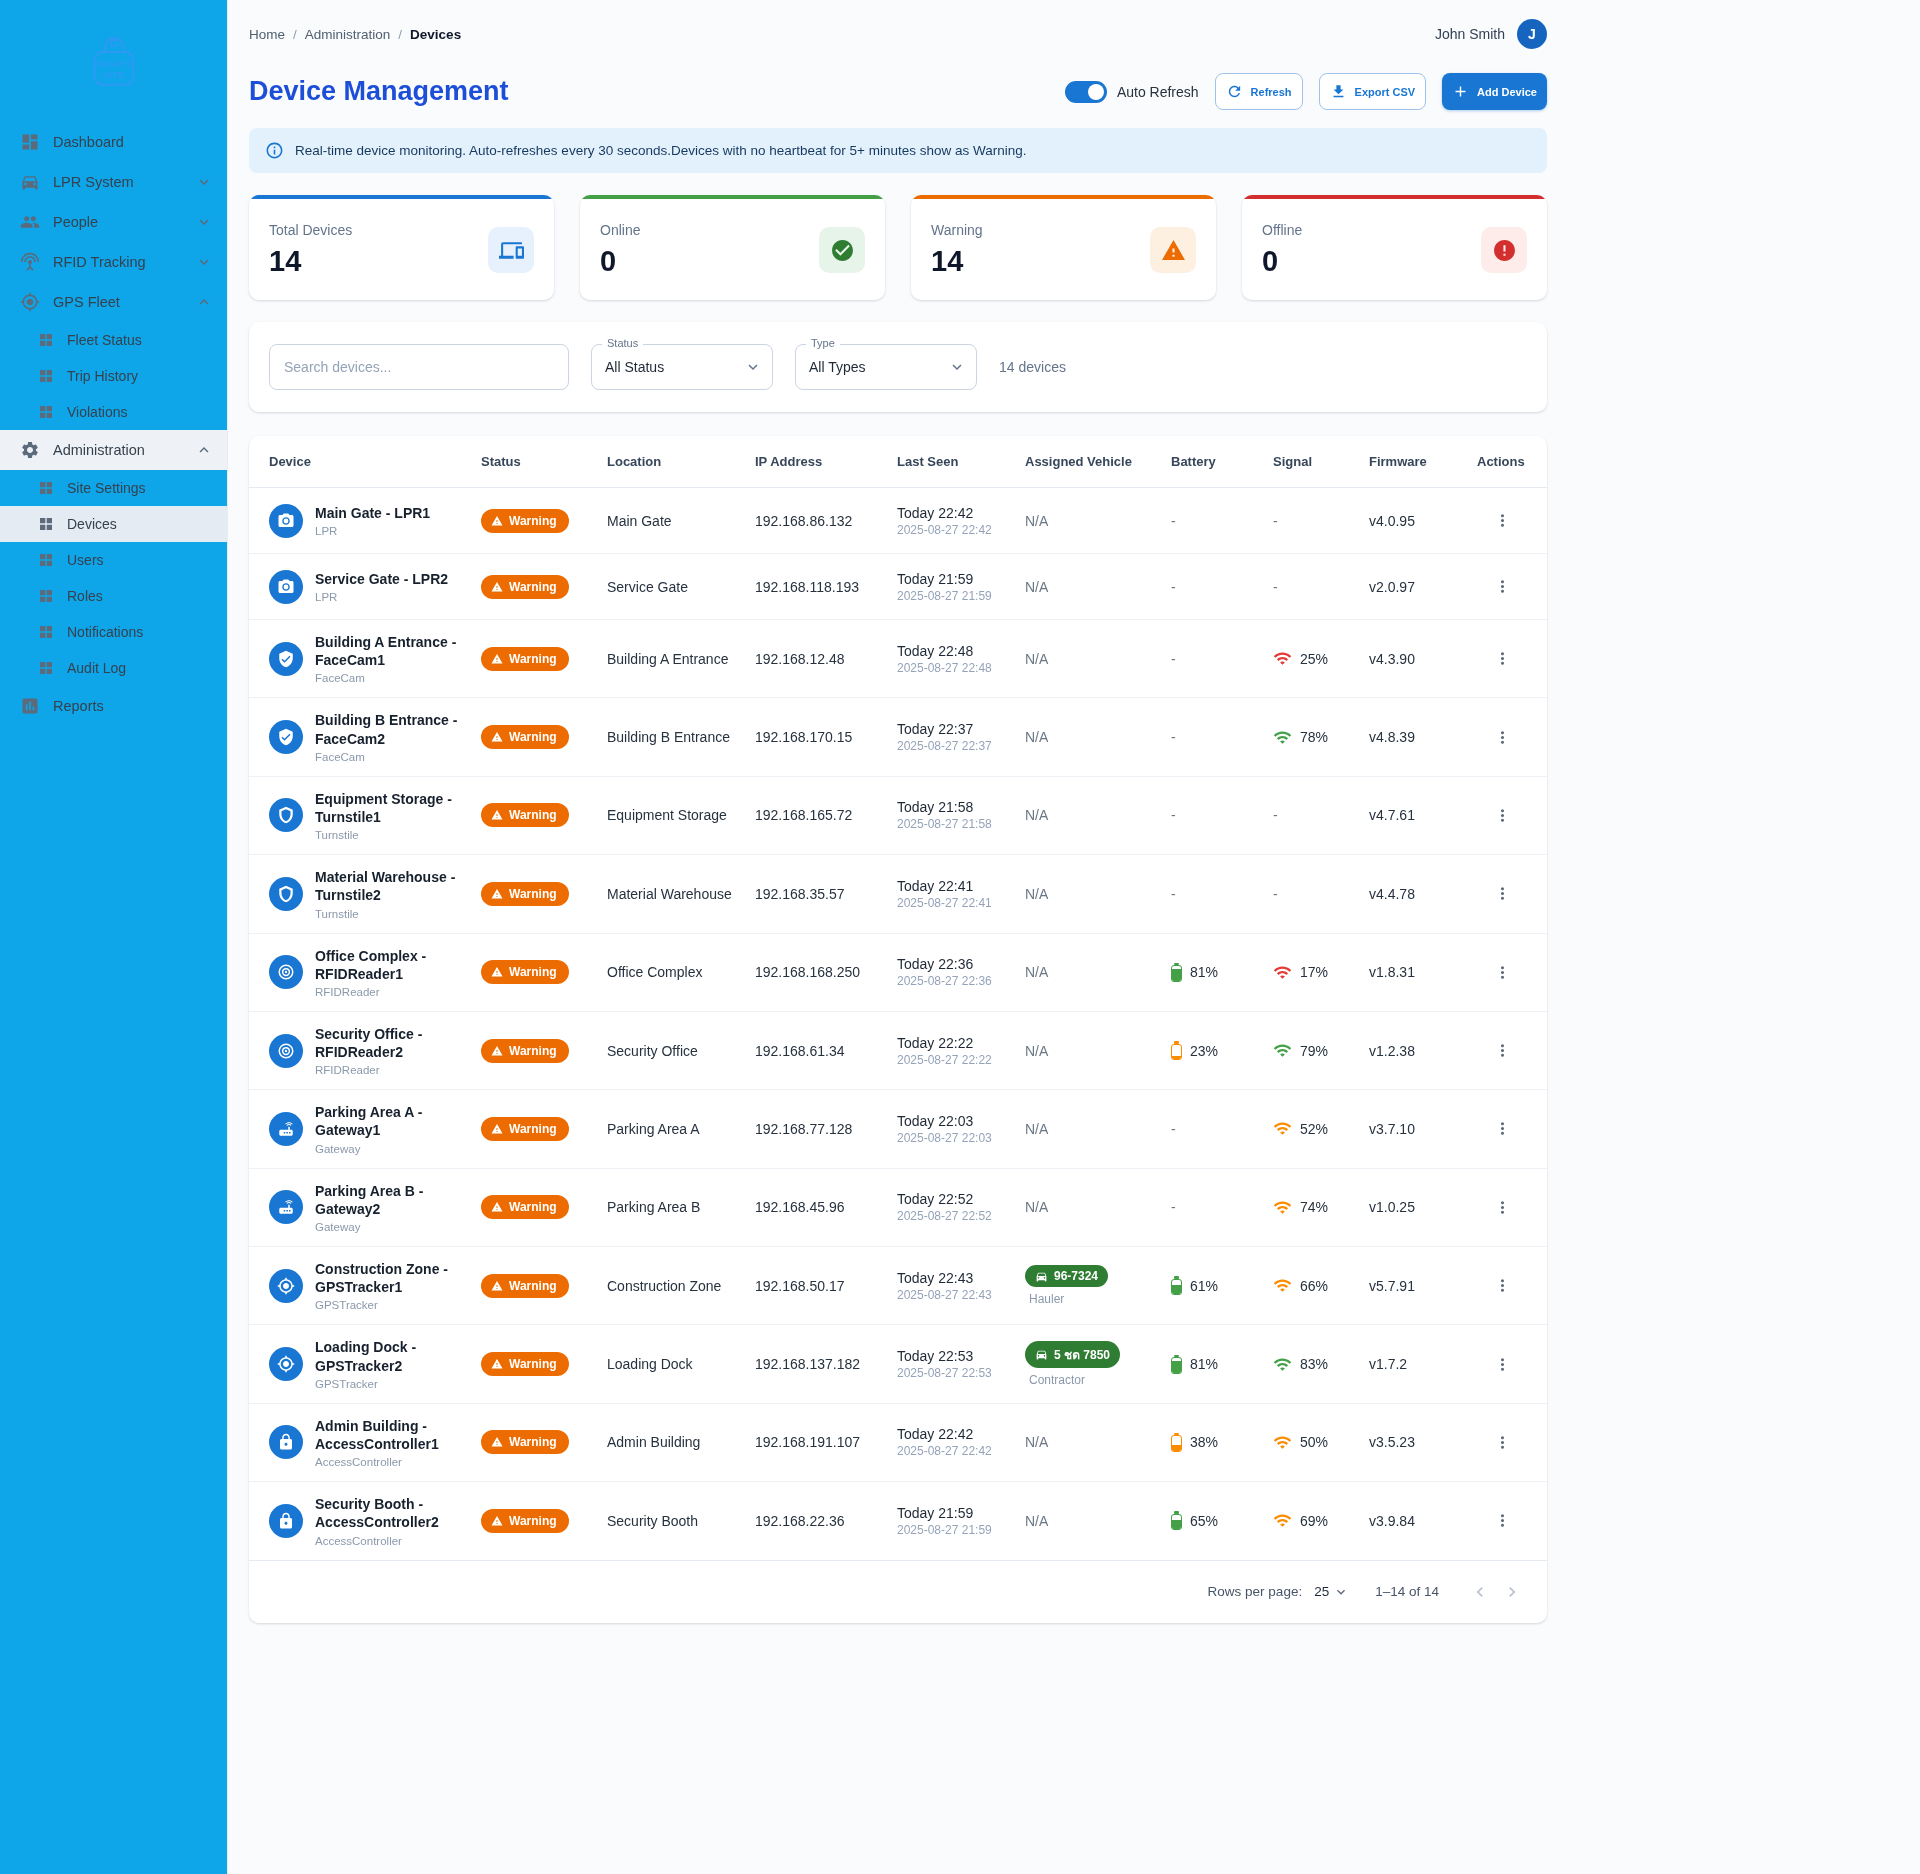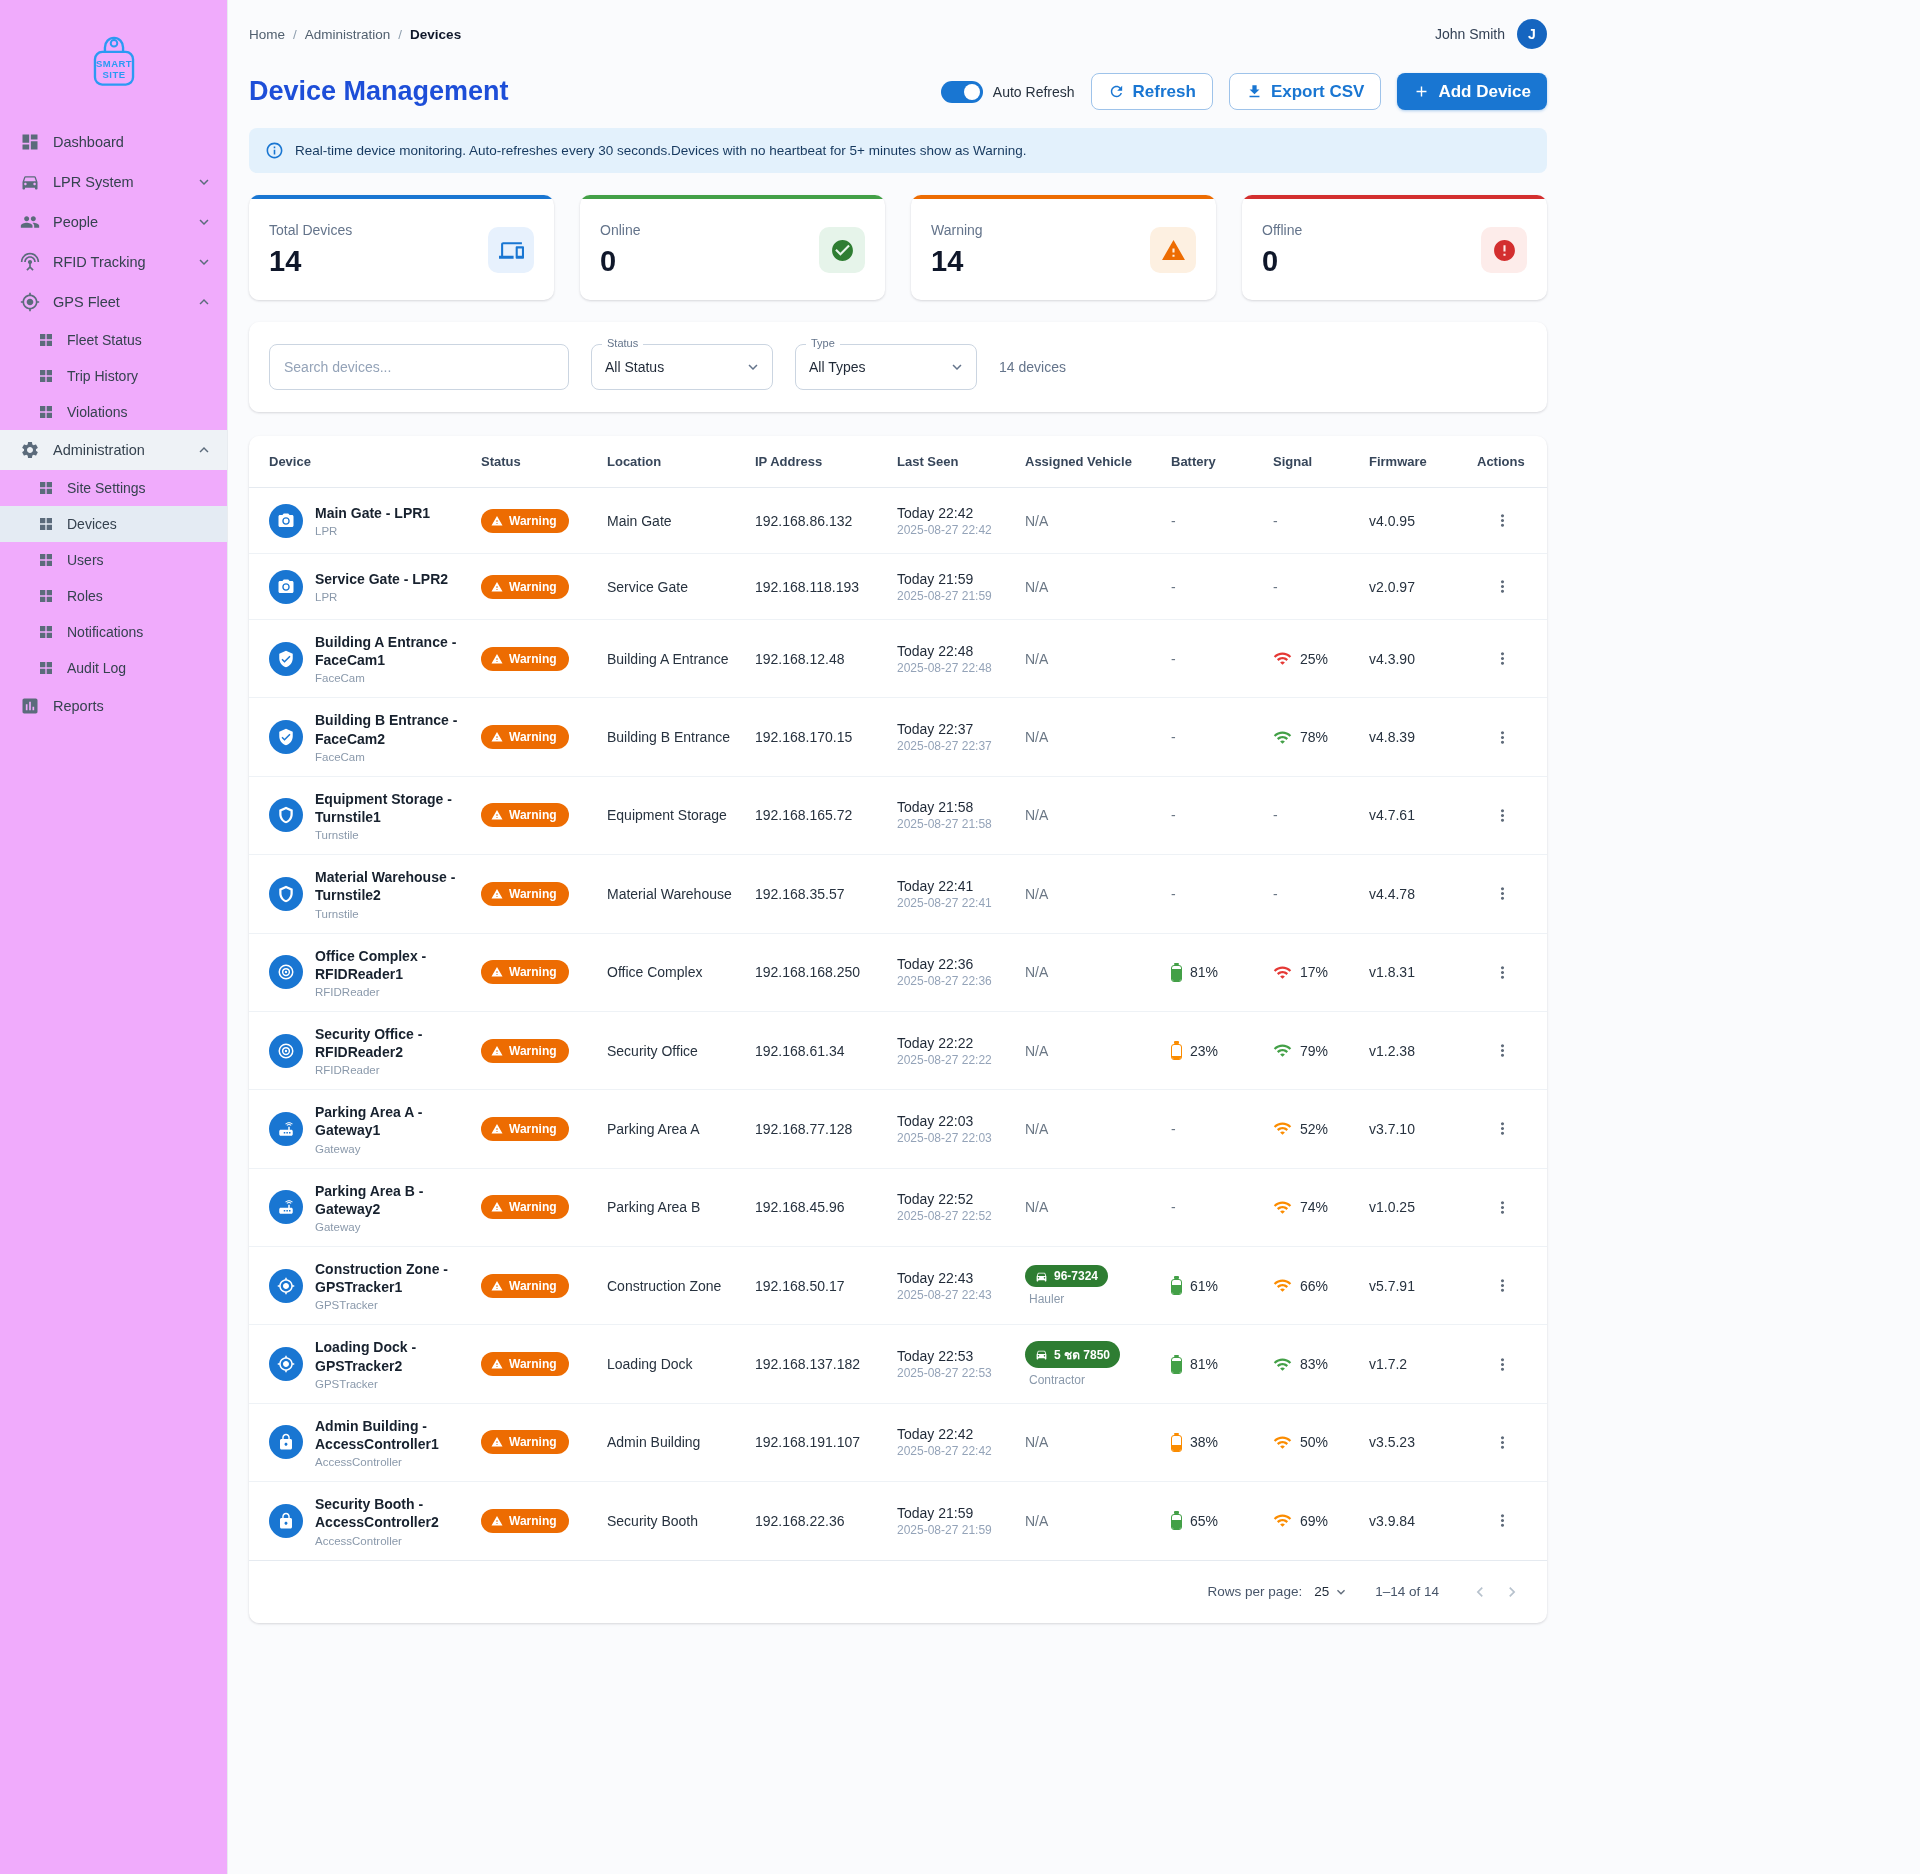--- a/index.html
+++ b/index.html
@@ -4,21 +4,21 @@
 <style>
   * { box-sizing: border-box; margin: 0; padding: 0; }
   body {
     width: 1920px; min-height: 1874px;
     font-family: "Liberation Sans", "DejaVu Sans", sans-serif;
     background: #f7f9fb; color: #1e293b; overflow-x: hidden;
   }
   .app { display: flex; min-height: 1874px; }
 
   
-  .sidebar { width: 228px; flex: 0 0 228px; background: #f0abfc; border-right: 1px solid #e8ecf0; }
+  .sidebar { width: 228px; flex: 0 0 228px; background: #0ea5e9; border-right: 1px solid #e8ecf0; }
   .logo-wrap { height: 122px; display: flex; align-items: center; justify-content: center; }
   .logo-wrap svg text { font-family: "Liberation Sans", sans-serif; letter-spacing: .5px; }
   .nav-item { display: flex; align-items: center; gap: 13px; padding: 10px 14px 10px 20px; font-size: 14.5px; color: #35424f; cursor: pointer; }
   .nav-item .icon { color: #5b6b7b; }
   .nav-item .icon svg { width: 20px; height: 20px; fill: currentColor; }
   .nav-item .chev { margin-left: auto; }
   .nav-item .chev svg { width: 18px; height: 18px; }
   .nav-item.sub { padding-left: 38px; font-size: 14px; }
   .nav-item.sub .icon svg { width: 16px; height: 16px; }
   .nav-item.section-active { background: #eef2f6; }
@@ -37,21 +37,21 @@
   .user-name { font-size: 14px; color: #334155; }
   .avatar { width: 30px; height: 30px; border-radius: 50%; background: #1565c0; color: #fff; font-size: 14px; font-weight: 700; display: flex; align-items: center; justify-content: center; }
 
   .page-head { display: flex; align-items: center; margin: 14px 0 18px; }
   .page-title { font-size: 27px; font-weight: 700; color: #1d4ed8; }
   .head-actions { margin-left: auto; display: flex; align-items: center; gap: 16px; }
   .toggle-wrap { display: flex; align-items: center; gap: 10px; cursor: pointer; }
   .switch { width: 42px; height: 22px; border-radius: 11px; background: #1976d2; position: relative; display: inline-block; }
   .switch::after { content: ""; position: absolute; top: 3px; right: 3px; width: 16px; height: 16px; border-radius: 50%; background: #fff; }
   .toggle-label { font-size: 14px; color: #27323f; }
-  .btn { display: inline-flex; align-items: center; gap: 8px; height: 37px; padding: 0 16px; border-radius: 8px; font-size: 17px; font-weight: 700; cursor: pointer; font-family: inherit; text-align: center; }
+  .btn { display: inline-flex; align-items: center; gap: 8px; height: 37px; padding: 0 10px; border-radius: 8px; font-size: 11px; font-weight: 700; cursor: pointer; font-family: inherit; text-align: center; }
   .btn .icon svg { width: 17px; height: 17px; fill: currentColor; }
   .btn-outline { background: #fff; color: #1976d2; border: 1px solid #9ec3ea; }
   .btn-primary { background: #1976d2; color: #fff; border: none; box-shadow: 0 1px 3px rgba(25,118,210,.35); }
 
   .banner { display: flex; align-items: center; gap: 11px; background: #e3f1fc; border-radius: 8px; padding: 13px 16px; font-size: 13.5px; color: #16395f; }
   .banner .icon { color: #1976d2; }
   .banner .icon svg { width: 19px; height: 19px; fill: currentColor; }
 
   
   .stats { display: grid; grid-template-columns: repeat(4, 1fr); gap: 26px; margin: 22px 0; }

